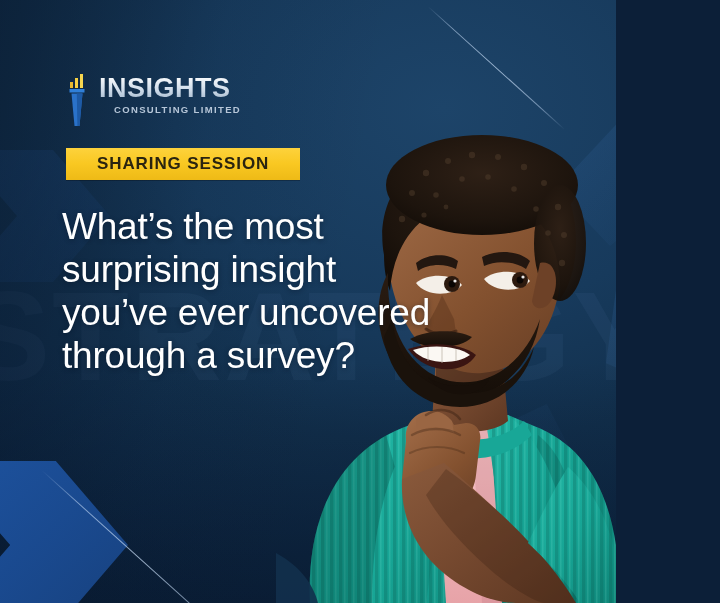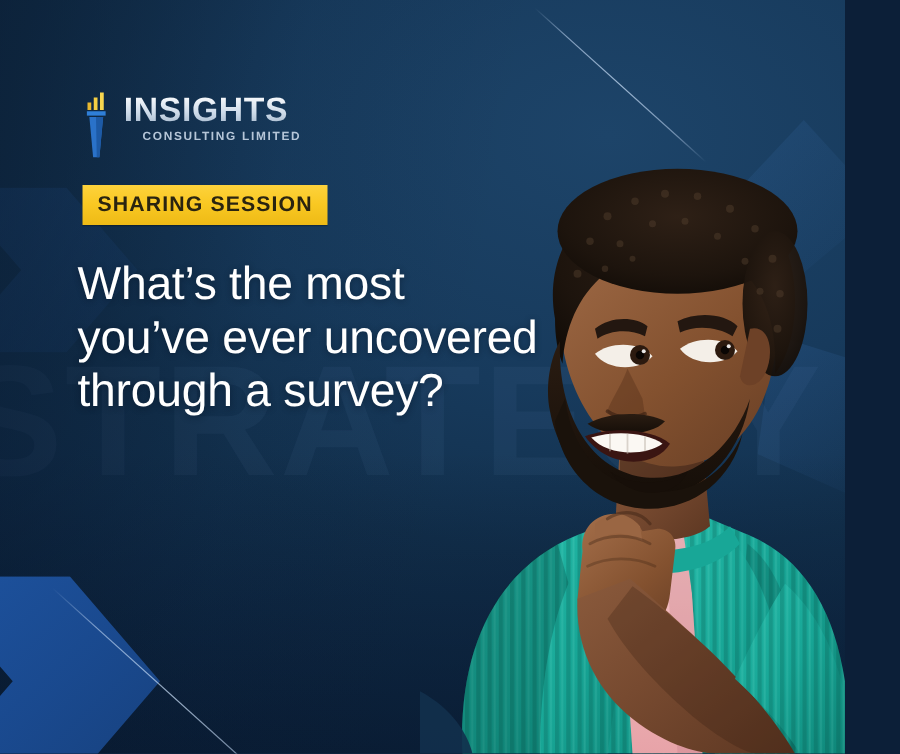--- a/index.html
+++ b/index.html
@@ -2,21 +2,21 @@
 <html><head>
 <meta charset="utf-8">
 <style>
   html, body {
     margin: 0;
     padding: 0;
     background: #0c1f38;
   }
   .poster {
     position: relative;
-    width: 676px;
+    width: 616px;
     height: 603px;
     overflow: hidden;
     background: #14304f;
     font-family: "Liberation Sans", sans-serif;
     user-select: none;
   }
 
   
   .bg-base {
     position: absolute;
@@ -132,21 +132,21 @@
     margin-top: 3px;
     color: #b6c6d8;
     padding-left: 15px;
   }
 
   
   .badge {
     position: absolute;
     left: 66px;
     top: 148px;
-    padding: 7px 12px 8px;
+    padding: 7px 31px 8px;
     background: linear-gradient(180deg, #fdd23c 0%, #f9c822 48%, #eeba16 100%);
     color: #2a2410;
     font-size: 17px;
     font-weight: 700;
     letter-spacing: 0.9px;
     line-height: 1;
     box-shadow: 0 1px 0 rgba(0,0,0,.25);
   }
 
   
@@ -339,17 +339,18 @@
     <div class="logo-words">
       <div class="logo-line1">INSIGHTS</div>
       <div class="logo-line3">CONSULTING LIMITED</div>
     </div>
   </div>
 
   <div class="badge">SHARING SESSION</div>
 
   <div class="headline">
     <span class="ln">What’s the most</span>
+    <span class="ln">surprising insight</span>
     <span class="ln">you’ve ever uncovered</span>
     <span class="ln">through a survey?</span>
   </div>
 
 </div>
 
 </body></html>

